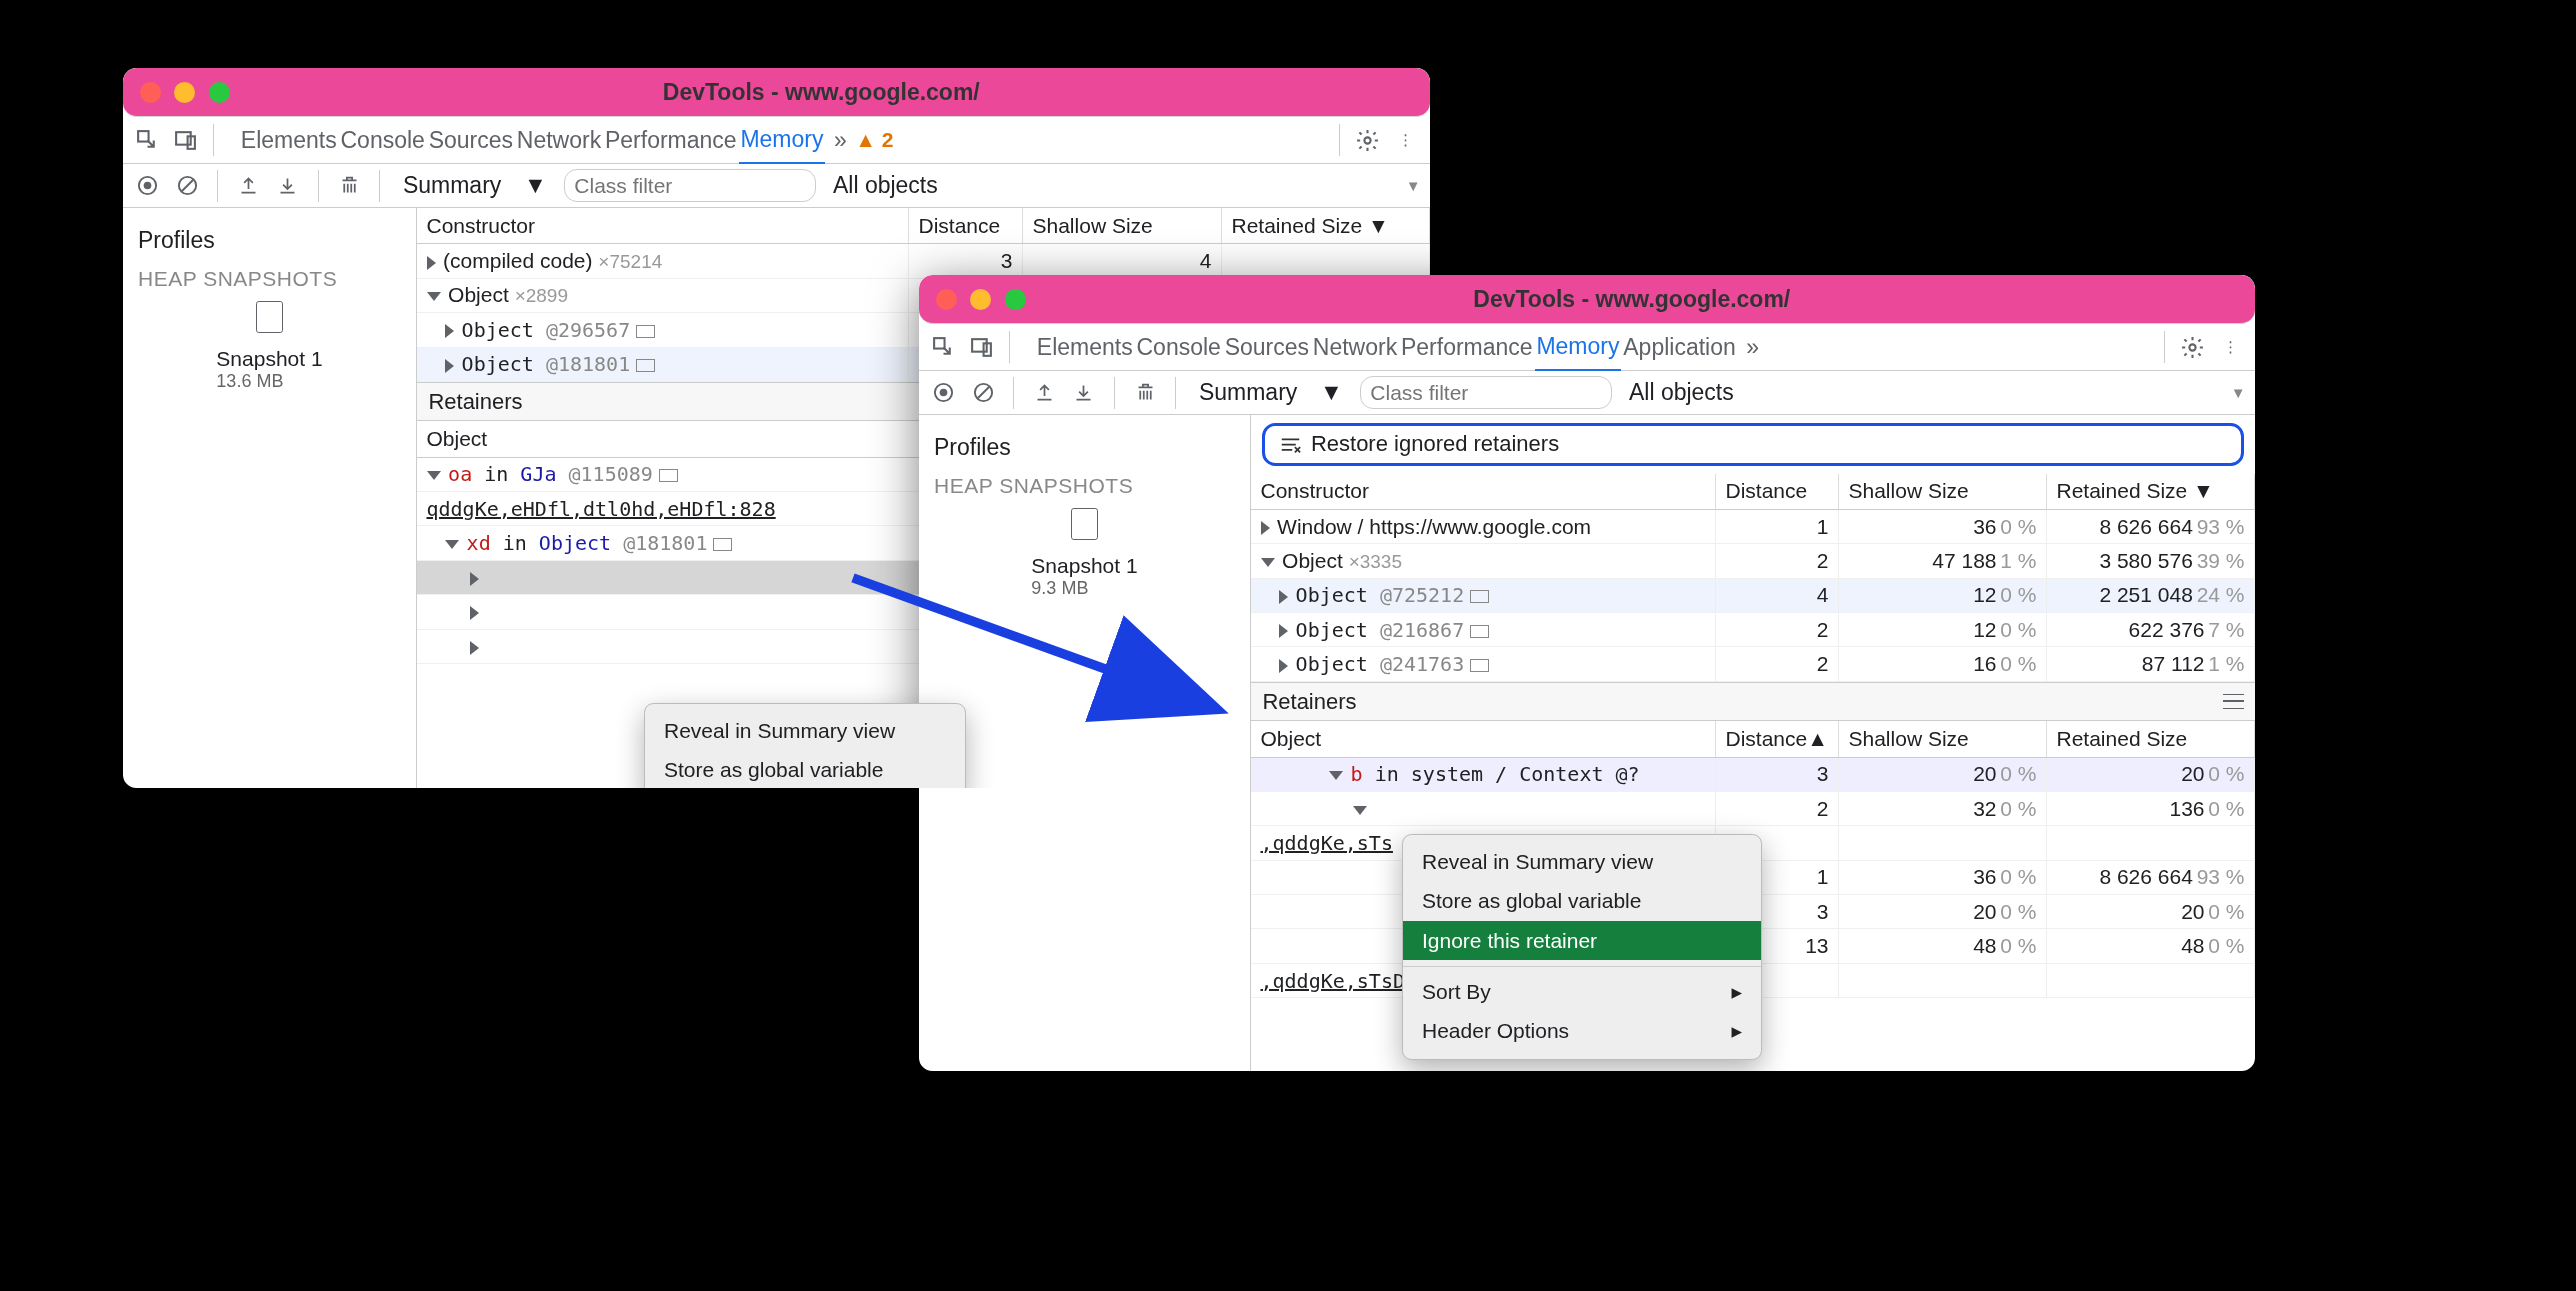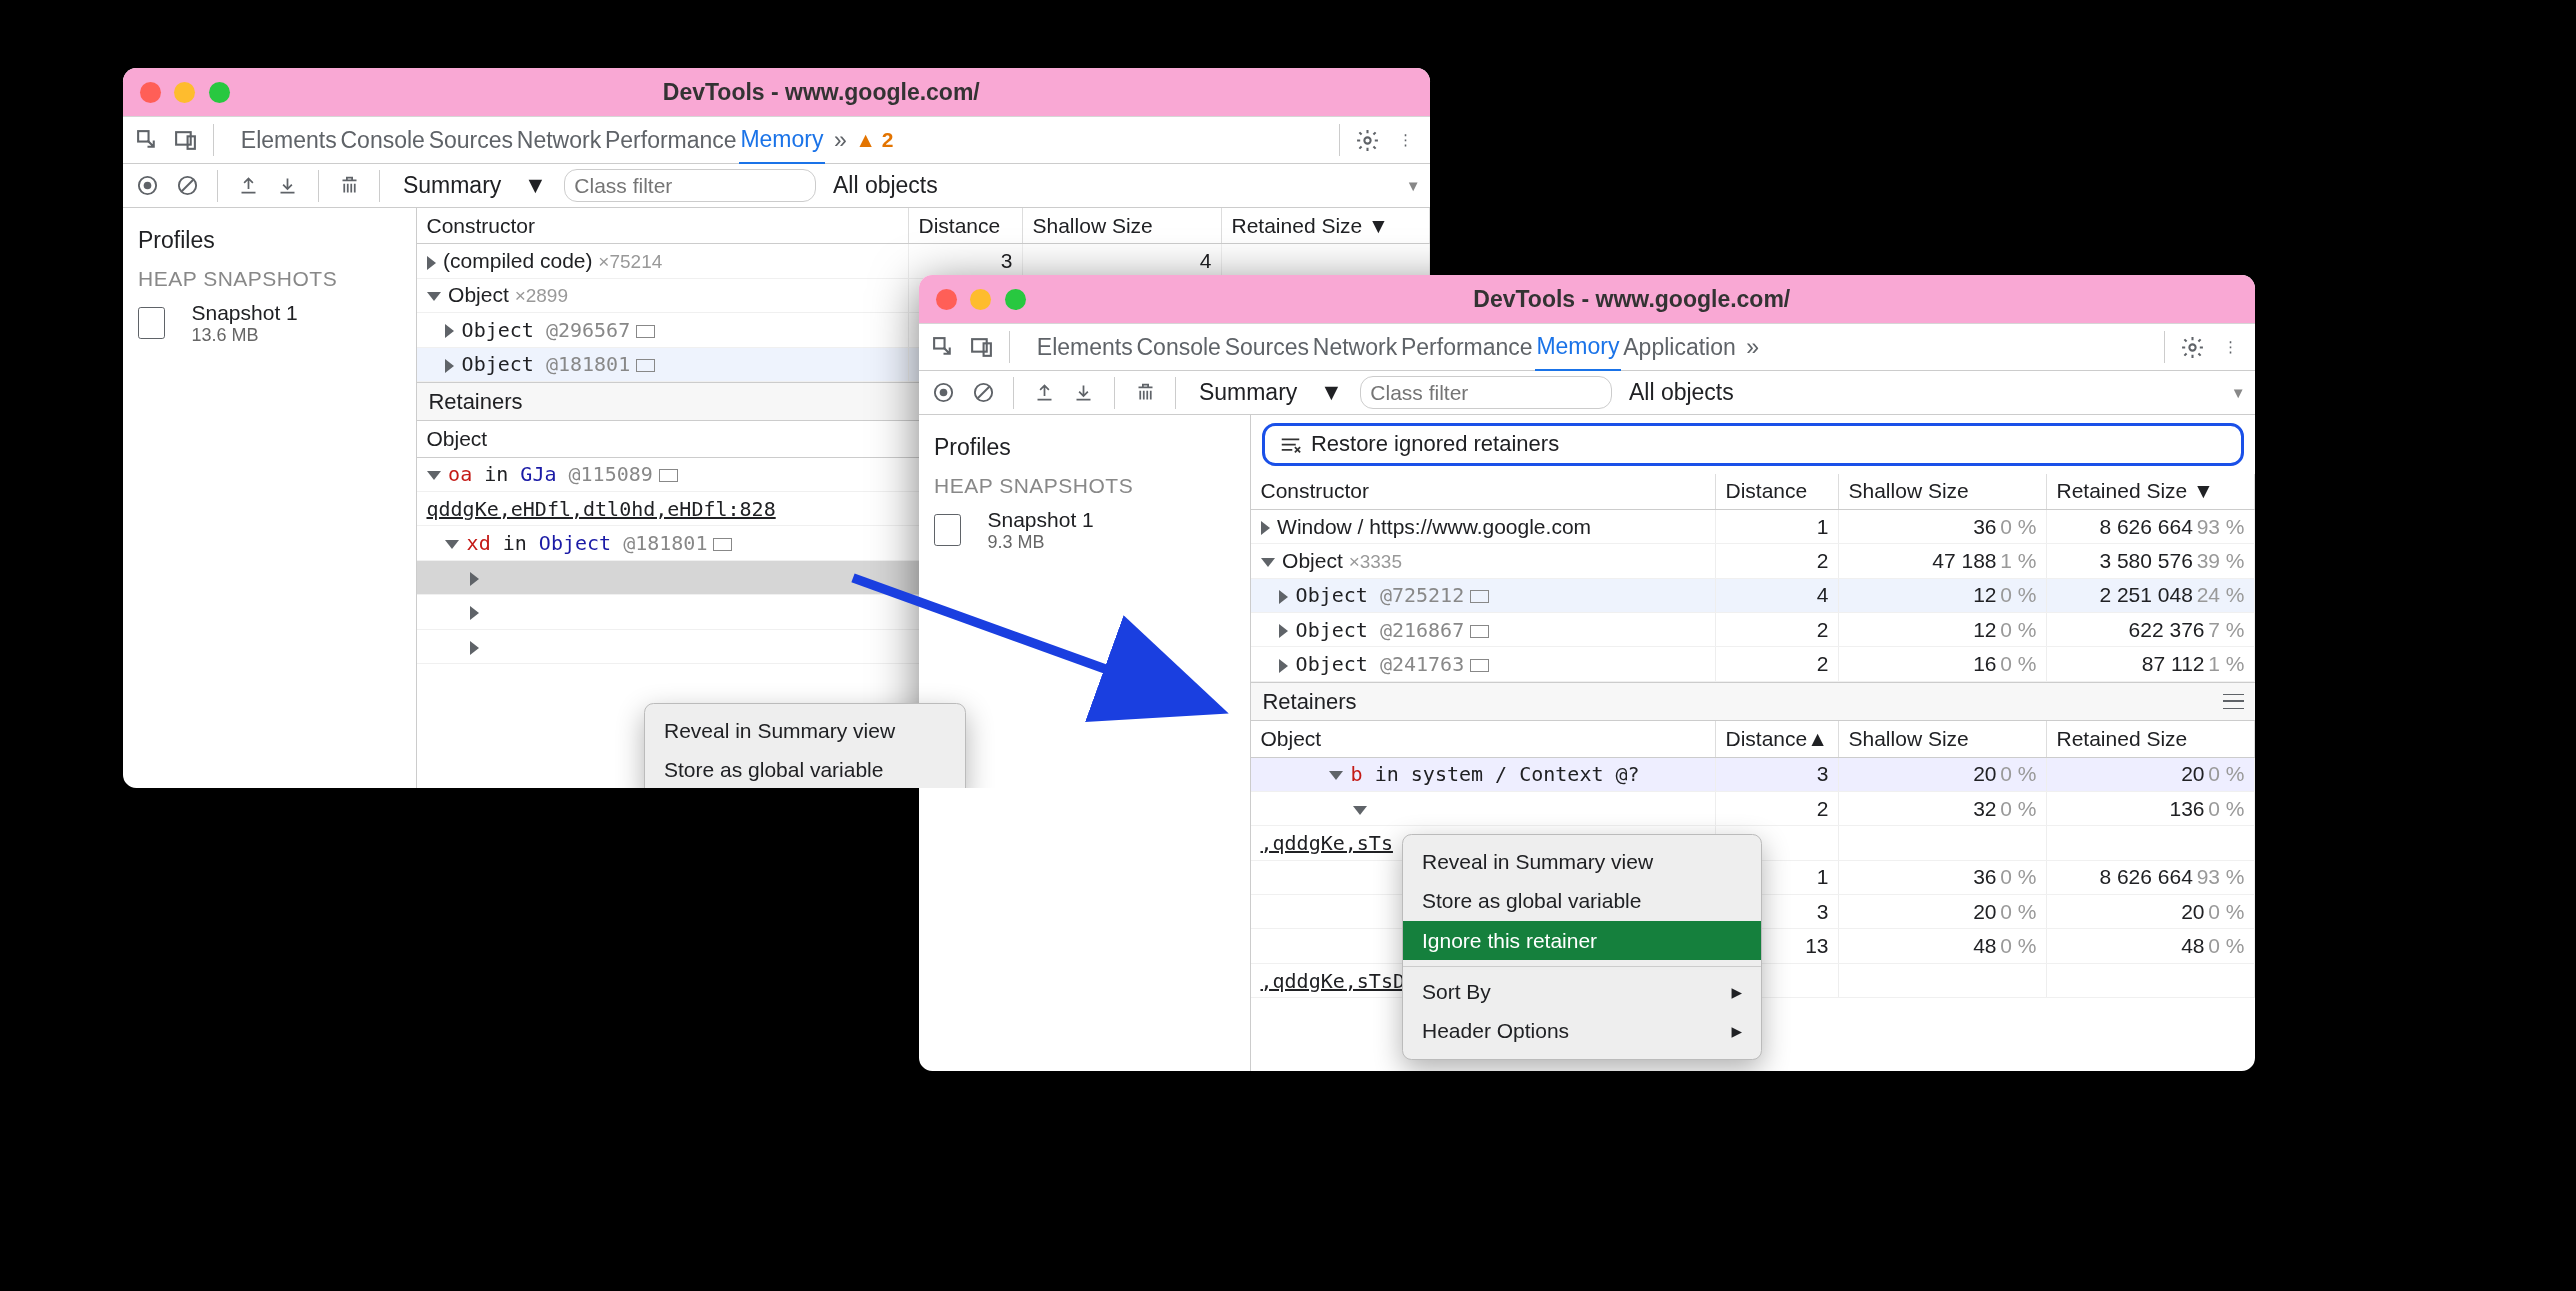--- a/index.html
+++ b/index.html
@@ -14,25 +14,26 @@
   }
   .window {
     position: absolute;
     background: #fff;
     border-radius: 13.3px;
     box-shadow: 0 9.5px 47px rgba(0,0,0,0.5);
     overflow: hidden;
   }
   .titlebar {
     height: 49px;
-    background: #f9a8d4;
+    background: #ec4899;
     display: flex;
     align-items: center;
     padding: 0 17px;
     border-bottom: 0.9px solid #d6d6d6;
+    border-radius: 14px;
   }
   .traffic { display: flex; gap: 13.3px; }
   .dot { width: 21px; height: 21px; border-radius: 50%; }
   .dot.r { background:#ff5f57;}
   .dot.y { background:#febc2e;}
   .dot.g { background:#28c840;}
   .title { flex:1; text-align:center; font-weight:600; font-size:23px; color:#333;}
   .toolbar {
     display:flex; align-items:center; height:47px; border-bottom:0.9px solid #ccc;
     padding:0 9.5px; gap:7.6px;
@@ -43,21 +44,21 @@
   .icon-btn { width:30px; height:30px; display:flex; align-items:center; justify-content:center; color:#5f6368; cursor:pointer;}
   .vsep { width:0.9px; height:32px; background:#ccc; margin:0 5.7px;}
   .warn { color:#e37400; font-weight:600; display:flex; align-items:center; gap:5.7px; font-size:21px;}
   .subtoolbar { display:flex; align-items:center; height:44px; border-bottom:0.9px solid #ccc; padding:0 9.5px; gap:9.5px;}
   .select { display:flex; align-items:center; gap:5.7px; font-size:23px; padding:3.8px 7.6px;}
   .filter-input { border:0.9px solid #ccc; border-radius:13px; padding:3.8px 9.5px; font-size:21px; width:252px; color:#777;}
   .split { display:flex; height:calc(100% - 140px);}
   .sidebar { width:294px; border-right:0.9px solid #ccc; padding:13.3px 0; }
   .sidebar h4 { font-weight:400; padding:5.7px 15px; font-size:23px;}
   .sidebar .label { color:#888; font-size:21px; padding:7.6px 15px 3.8px; letter-spacing:0.5px;}
-  .snapshot { display:flex; align-items:center; gap:27px; padding:5.7px 15px; }
+  .snapshot { display:flex; align-items:center; gap:14px; padding:5.7px 15px;flex-direction:column; }
   .snapshot .fileicon { width:26.5px; height:32px; border:1.9px solid #5f6368; border-radius:2.8px; position:relative;}
   .snapshot .meta .name{ font-size:21px;}
   .snapshot .meta .sz{ font-size:18px; color:#666;}
   .main { flex:1; display:flex; flex-direction:column; min-width:0;}
   .colhead { display:grid; border-bottom:0.9px solid #ccc; font-size:21px; }
   .colhead > div { padding:5.7px 9.5px; border-right:0.9px solid #ddd; white-space:nowrap; overflow:hidden; text-overflow:ellipsis;}
   .row { display:grid; font-size:21px; border-bottom:0.9px solid #f0f0f0;}
   .row > div { padding:4.7px 9.5px; border-right:0.9px solid #eee; white-space:nowrap; overflow:hidden; text-overflow:ellipsis;}
   .num { text-align:right;}
   .pct { color:#999; margin-left:3.8px;}

